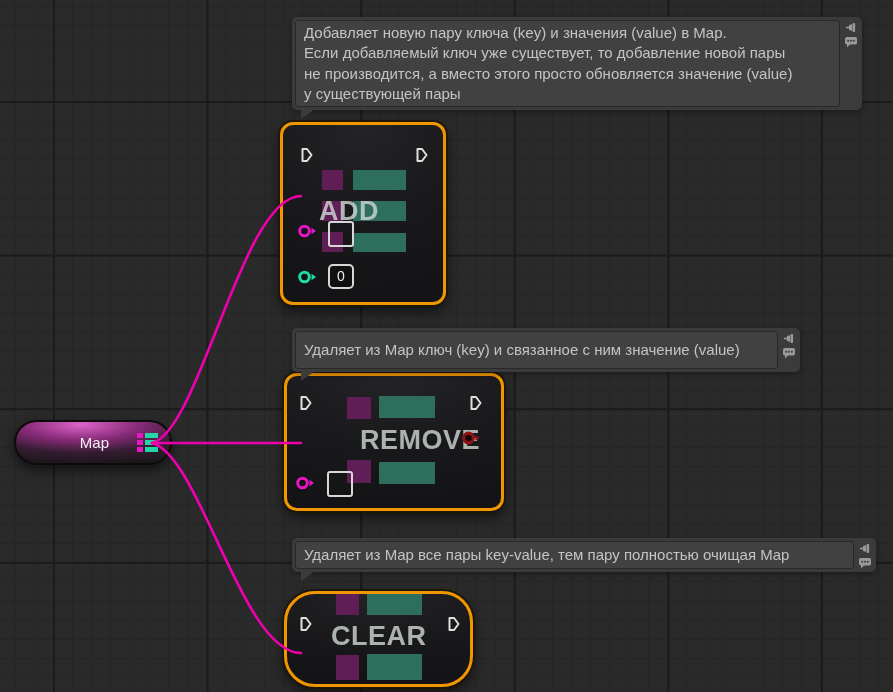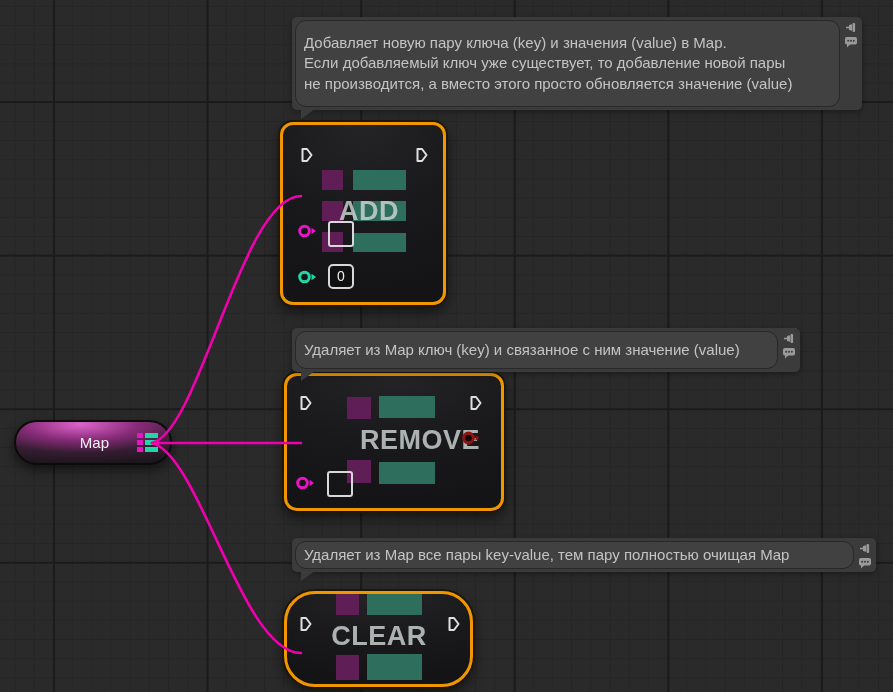--- a/index.html
+++ b/index.html
@@ -26,33 +26,33 @@
       linear-gradient(90deg,#252526 1px, transparent 1px);
     background-size:153.6px 153.6px,153.6px 153.6px,19.2px 19.2px,19.2px 19.2px;
     background-position:53px 101px,53px 101px,14.6px 5.8px,14.6px 5.8px;
   }
   
   .comment{position:absolute;background:var(--comment-bg);border-radius:5px;z-index:4;
     box-shadow:0 2px 6px rgba(0,0,0,.35);}
   .comment:after{content:"";position:absolute;left:9px;bottom:-9px;width:0;height:0;
     border-top:10px solid var(--comment-bg);border-right:14px solid transparent;}
   .cfield{position:absolute;left:3px;top:3px;right:22px;bottom:3px;
-    background:var(--comment-field-bg);border:1px solid #282828;border-radius:11px;
+    background:var(--comment-field-bg);border:1px solid #282828;border-radius:3px;
     padding:1px 8px;color:var(--comment-text);font-size:15px;line-height:20.5px;
     display:flex;flex-direction:column;justify-content:center;white-space:nowrap;overflow:hidden;}
   .cicons{position:absolute;right:2px;top:5px;width:18px;display:flex;flex-direction:column;
     align-items:center;gap:3px;}
   .cicons svg{display:block;}
   
   .bpnode{position:absolute;z-index:3;border:3px solid var(--selection-orange);border-radius:13px;
     background:radial-gradient(120% 95% at 50% 0%,#242427 0%,#19191b 55%,#141416 100%);
     box-shadow:0 0 0 2px rgba(30,22,6,.9),0 6px 14px rgba(0,0,0,.6);}
   .bpnode *{position:absolute;}
   .node-title{font-weight:800;color:rgba(207,216,213,.8);letter-spacing:.5px;
-    text-align:center;line-height:30px;font-size:27px;}
+    line-height:30px;font-size:27px;}
   .blockk{background:var(--label-block-purple);}
   .blockv{background:var(--label-block-teal);}
   .checkbox{width:22px;height:22px;border:2px solid #d8d8d8;border-radius:3px;background:transparent;}
   .valbox{width:22px;height:21px;border:2px solid #d8d8d8;border-radius:5px;background:rgba(0,0,0,.2);
     color:#ececec;font-size:14px;text-align:center;line-height:21px;}
   
   .mappin{display:grid;grid-template-columns:6px 13px;grid-auto-rows:5px;gap:2px;width:21px;height:19px;}
   .mappin i{display:block;}
   .mappin .mk{background:var(--key-pin-magenta);}
   .mappin .mv{background:var(--value-pin-teal);}
@@ -71,20 +71,21 @@
 </head>
 <body>
 
 <div id="canvas">
 
   <div class="comment" style="left:292px;top:17px;width:570px;height:93px;">
     <div class="cfield">
       <div>Добавляет новую пару ключа (key) и значения (value) в Map.</div>
       <div>Если добавляемый ключ уже существует, то добавление новой пары</div>
       <div>не производится, а вместо этого просто обновляется значение (value)</div>
+      <div>у существующей пары</div>
     </div>
     <div class="cicons">
       <svg width="12" height="11" viewBox="0 0 12 11">
           <path d="M1 5.5 H4" stroke="#9a9a9a" stroke-width="1.6" fill="none"></path>
           <path d="M4 3 L7 2.2 L7 8.8 L4 8 Z" fill="#9a9a9a"></path>
           <rect x="7.5" y="1" width="2.6" height="9" rx="1" fill="#9a9a9a"></rect>
         </svg>
       <svg width="14" height="12" viewBox="0 0 14 12">
           <rect x="1" y="1" width="12" height="7.5" rx="1.8" fill="#9a9a9a"></rect>
           <path d="M3 8 L3 11.5 L6.5 8 Z" fill="#9a9a9a"></path>

